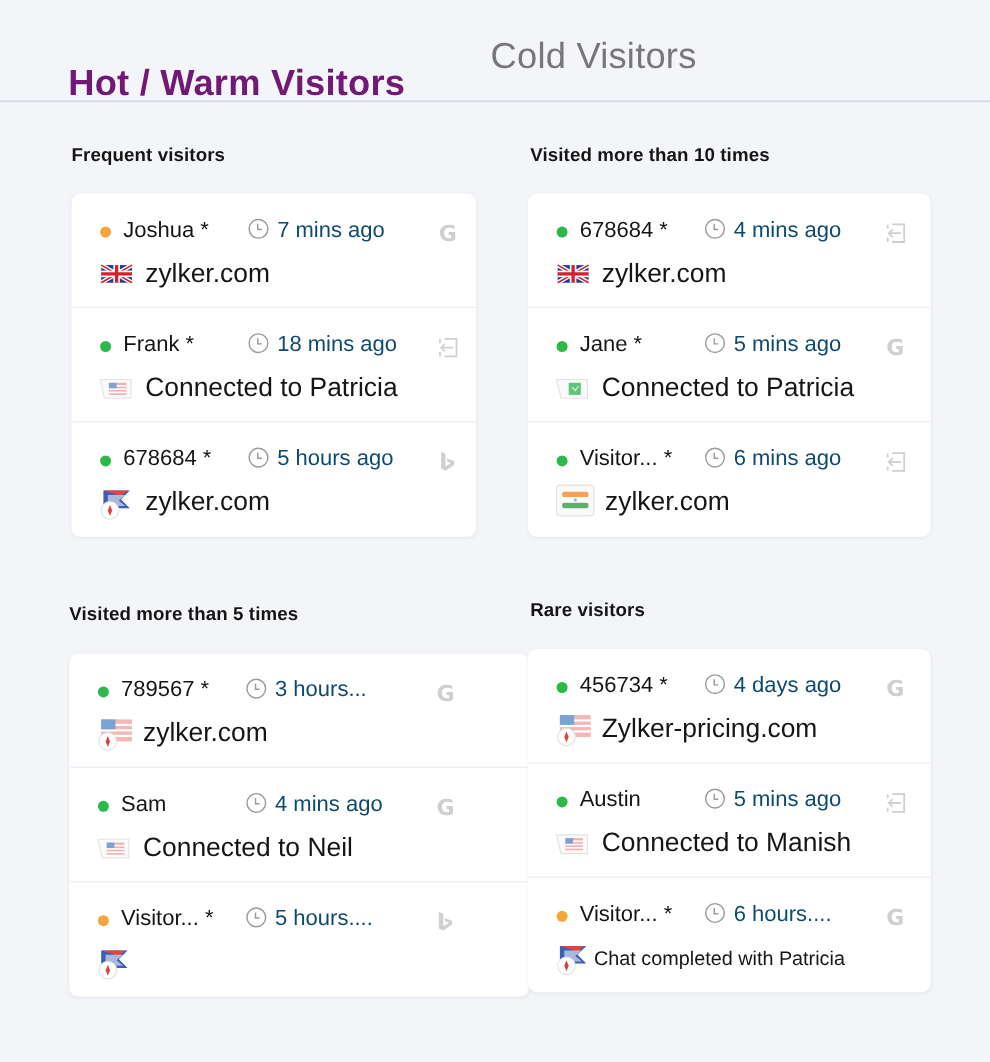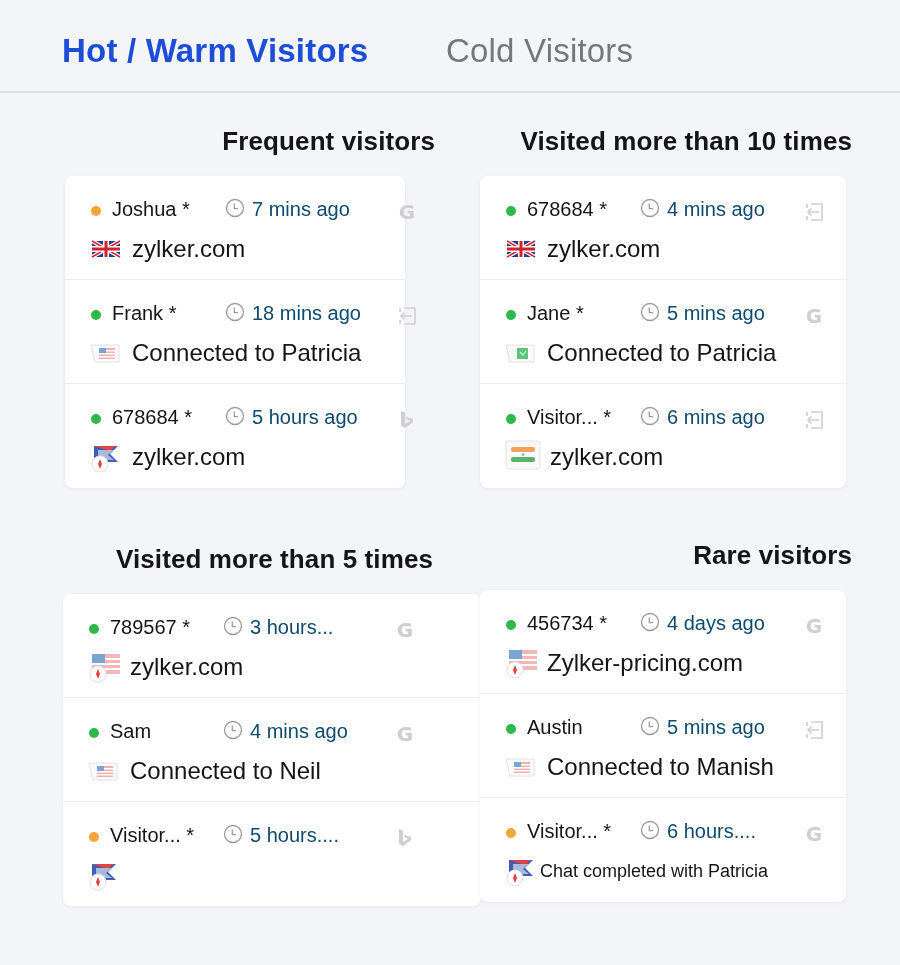--- a/index.html
+++ b/index.html
@@ -12,31 +12,30 @@
     overflow: hidden;
   }
   .tabs {
     position: absolute; left: 0; top: 0; width: 900px; height: 93px;
     border-bottom: 2px solid #dcdde8;
   }
   .tab {
     position: absolute; top: 30px; font-size: 33px; line-height: 42px;
     cursor: pointer; letter-spacing: 0.2px;
   }
-  .tab.active { left: 62px; color: #1d4ed8; font-weight: bold; }
+  .tab.active { left: 62px; color: #701a75; font-weight: bold; margin-top: 24px; }
   .tab.inactive { left: 446px; color: #777; }
 
   .section { position: absolute; width: 370px; }
   .section-title {
-    font-size: 26px; font-weight: bold; color: #151515; height: 30px; line-height: 30px;
+    font-size: 17px; font-weight: bold; color: #151515; height: 30px; line-height: 30px;
     letter-spacing: 0.1px;
-    text-align: right;
   }
   .card {
-    position: absolute; left: 0; width: 340px; background: #fff;
+    position: absolute; left: 0; width: 368px; background: #fff;
     border-radius: 8px; box-shadow: 0 1px 4px rgba(0,0,0,0.06);
   }
   .row {
     position: relative; height: 104px; border-bottom: 1px solid #ececf0;
     cursor: pointer;
   }
   .row:last-child { border-bottom: none; }
   .dot {
     position: absolute; left: 26px; top: 30px; width: 10px; height: 10px; border-radius: 50%;
   }

